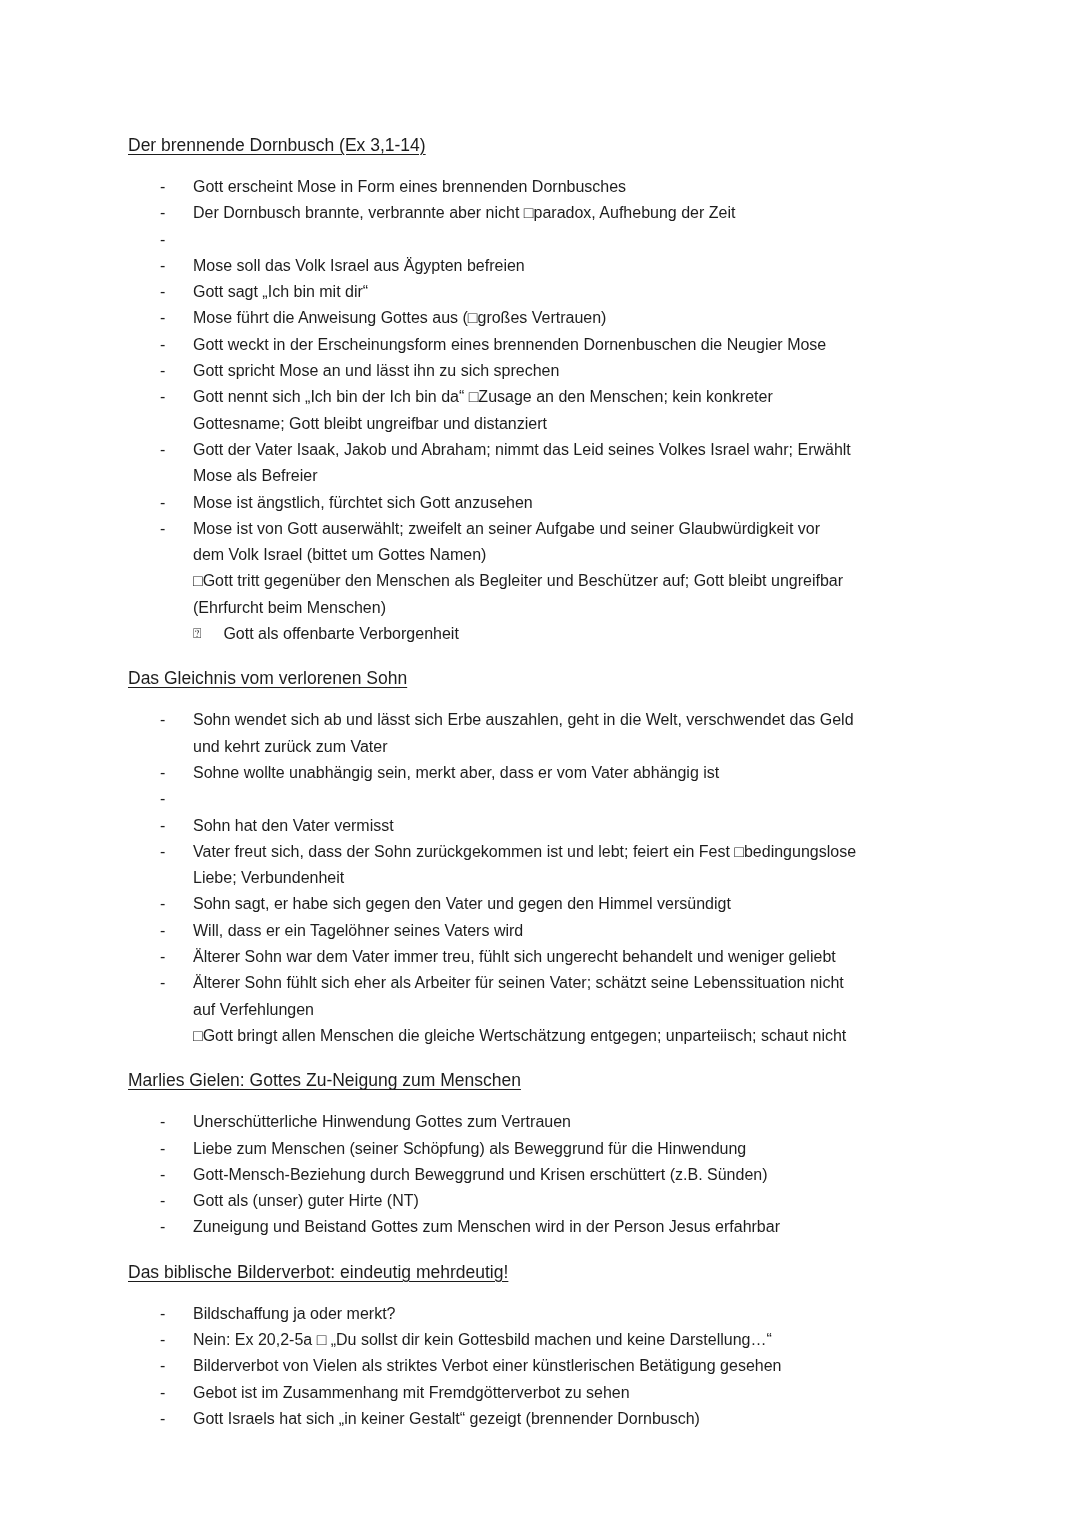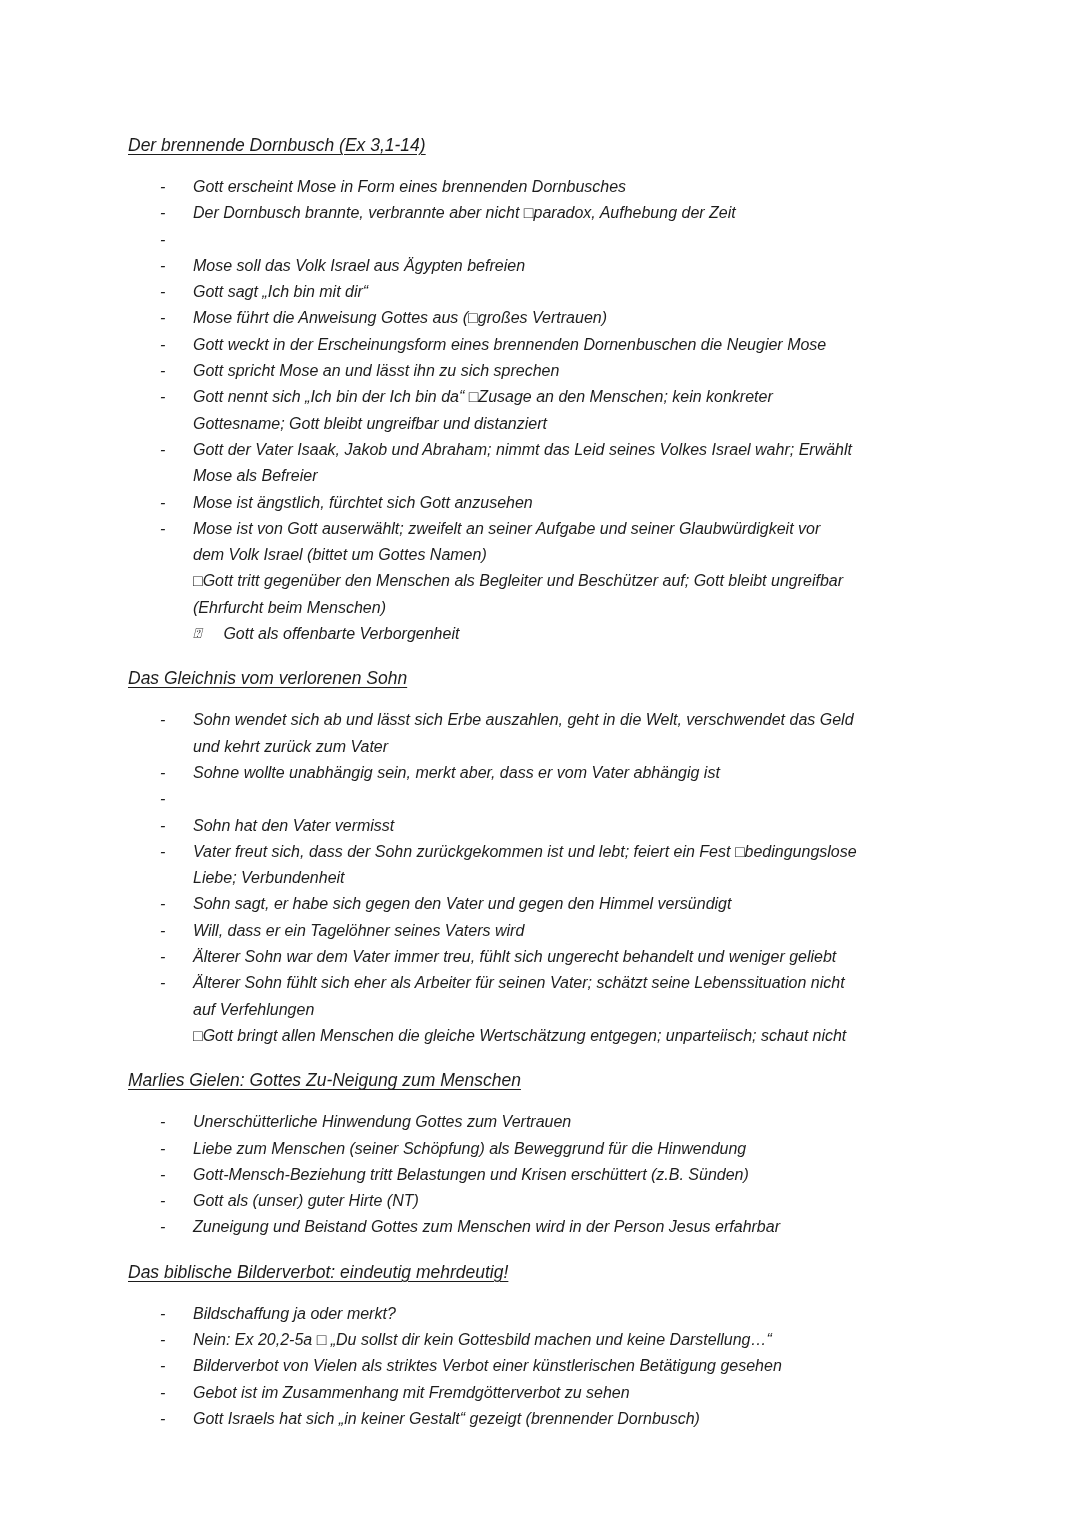--- a/index.html
+++ b/index.html
@@ -13,21 +13,20 @@
     overflow: hidden;
     color: #1d1d1d;
     font-family: "Liberation Sans", "DejaVu Sans", sans-serif;
   }
   .page {
     box-sizing: border-box;
     width: 1080px;
     height: 1487px;
     padding: 131px 60px 40px 128px;
     background: #ffffff;
-    font-style: italic;
   }
   .section {
     margin: 0 0 17px 0;
   }
   .section-heading {
     font-size: 17.5px;
     line-height: 28px;
     font-weight: 400;
     text-decoration: underline;
     text-decoration-thickness: 1px;
@@ -235,21 +234,21 @@
         </div>
         <div class="bullet-item">
           <span class="bullet-marker">-</span>
           <div class="bullet-text">
             <div class="text-line">Liebe zum Menschen (seiner Schöpfung) als Beweggrund für die Hinwendung</div>
           </div>
         </div>
         <div class="bullet-item">
           <span class="bullet-marker">-</span>
           <div class="bullet-text">
-            <div class="text-line">Gott-Mensch-Beziehung tritt Belastungen und Krisen erschüttert (z.B. Sünden)</div>
+            <div class="text-line">Gott-Mensch-Beziehung durch Beweggrund und Krisen erschüttert (z.B. Sünden)</div>
           </div>
         </div>
         <div class="bullet-item">
           <span class="bullet-marker">-</span>
           <div class="bullet-text">
             <div class="text-line">Gott als (unser) guter Hirte (NT)</div>
           </div>
         </div>
         <div class="bullet-item">
           <span class="bullet-marker">-</span>

